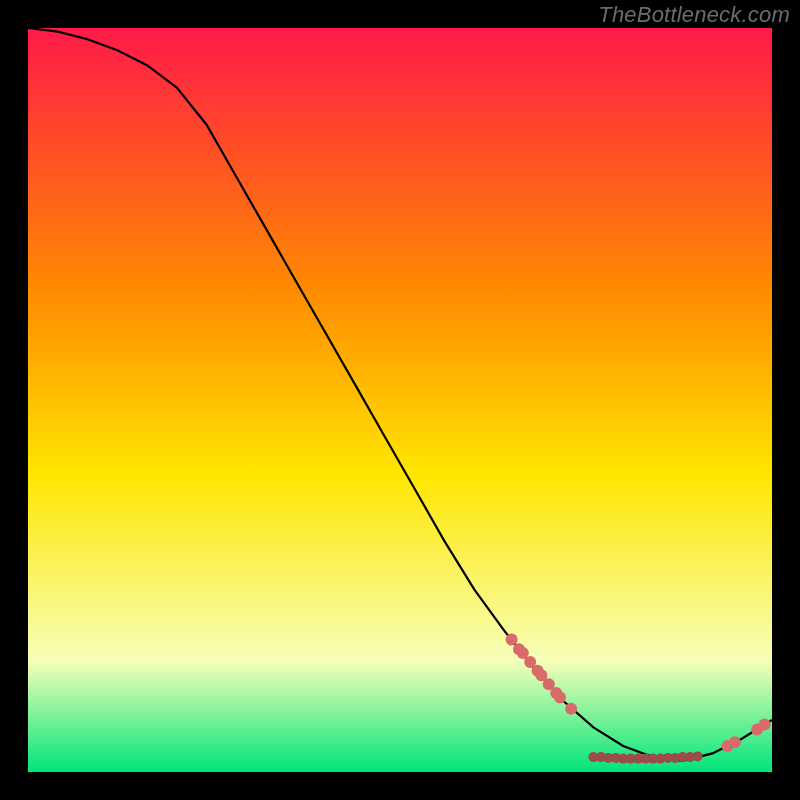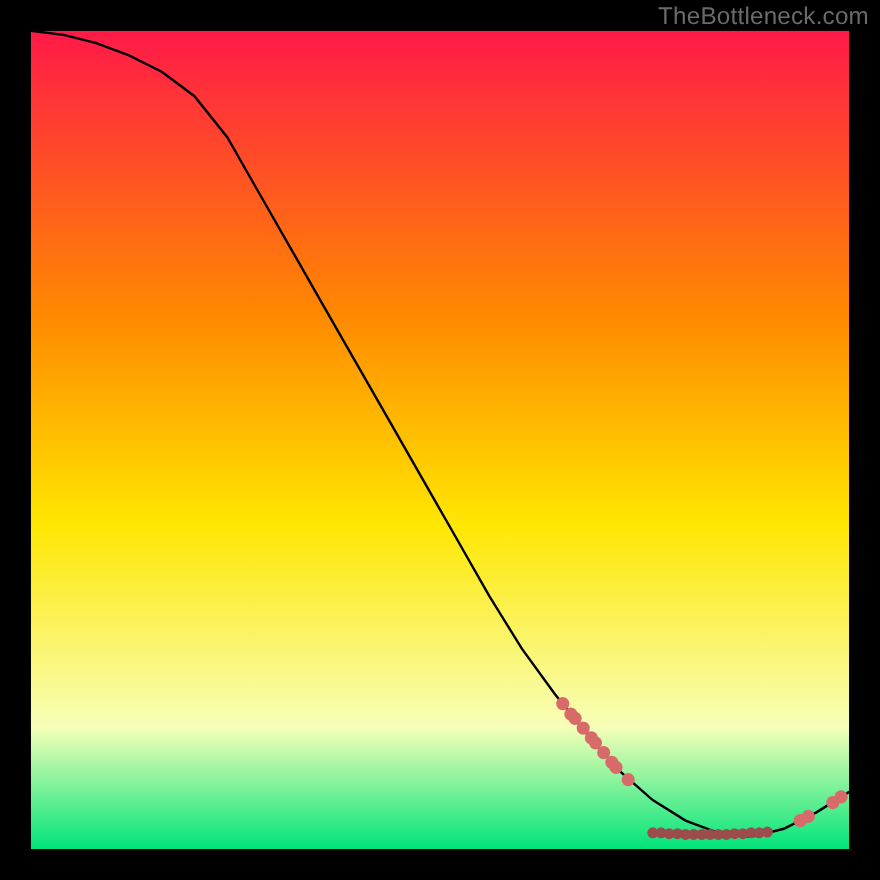--- a/index.html
+++ b/index.html
@@ -20,20 +20,21 @@
     background: #000;
   }
   .watermark {
     position: absolute;
     top: 2px;
     right: 10px;
     color: #6b6b6b;
     font-size: 22px;
     letter-spacing: 0.2px;
     font-weight: 400;
+    font-style: italic;
   }
   .plot {
     position: absolute;
     top: 28px;
     left: 28px;
     width: 744px;
     height: 744px;
   }
   svg { display: block; }
 </style>

